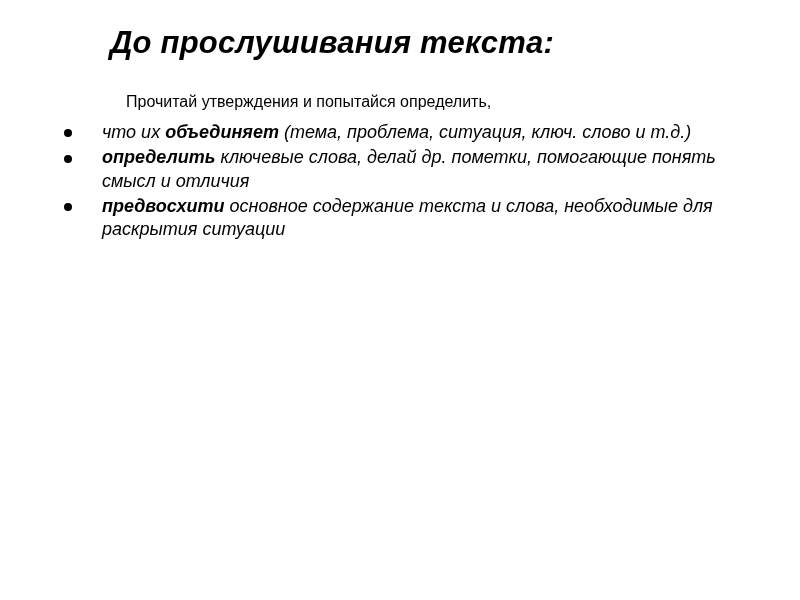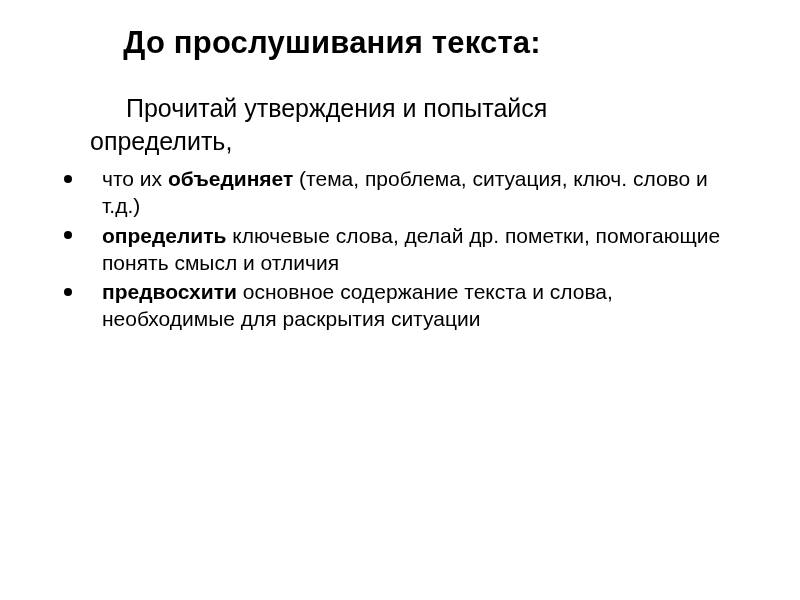--- a/index.html
+++ b/index.html
@@ -21,49 +21,51 @@
     box-sizing: border-box;
   }
   .slide-title {
     position: absolute;
     left: 0;
     top: 26px;
     width: 664px;
     text-align: center;
     font-size: 31px;
     font-weight: bold;
+    font-style: italic;
     letter-spacing: 0.2px;
     line-height: 1.1;
   }
   .body-block {
     position: absolute;
     left: 48px;
     top: 92px;
     width: 700px;
   }
   .intro {
-    font-size: 25px;
+    font-size: 16px;
     line-height: 1.30;
     margin: 0 0 8px 0;
     padding-left: 42px;
     text-indent: 36px;
     width: 600px;
   }
   ul.bullets {
     list-style: none;
     margin: 0;
     padding: 0;
   }
   ul.bullets > li {
     position: relative;
-    font-size: 21px;
+    font-size: 18px;
     line-height: 1.30;
     padding-left: 54px;
     margin-bottom: 2px;
     width: 640px;
+    font-style: italic;
   }
   ul.bullets > li .dot {
     position: absolute;
     left: 16px;
     top: 0.47em;
     width: 8px;
     height: 8px;
     background: #000;
     border-radius: 50%;
     display: block;

